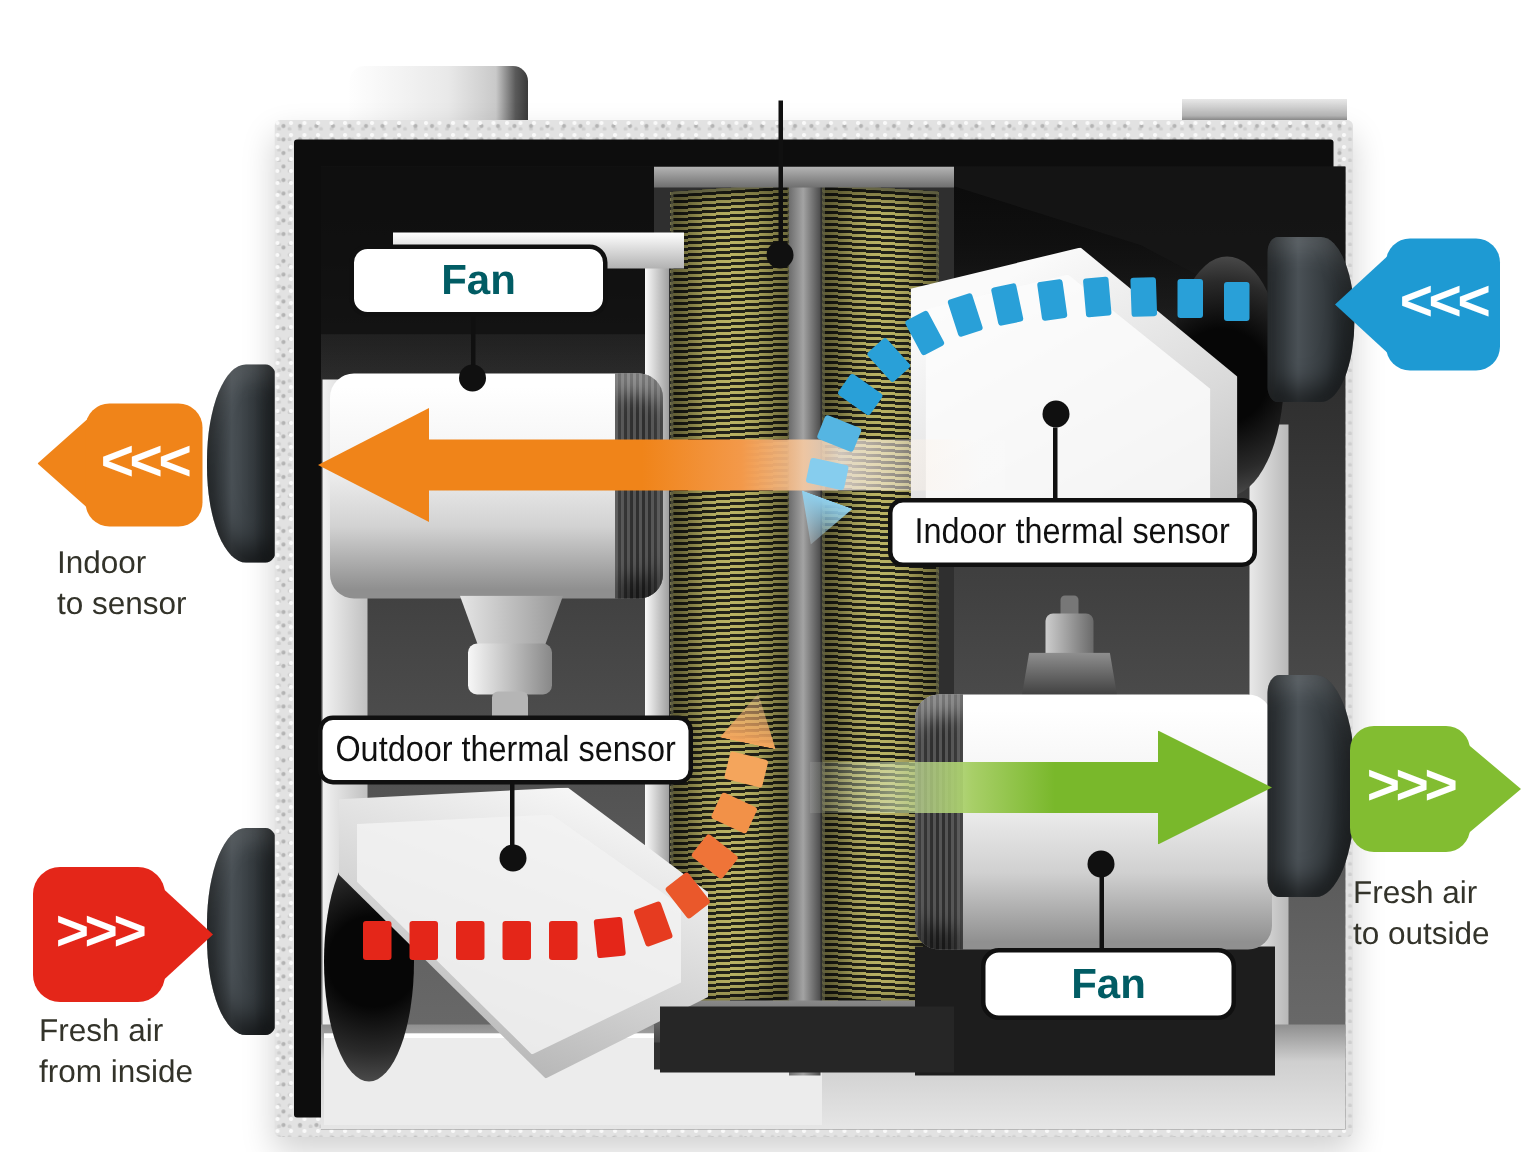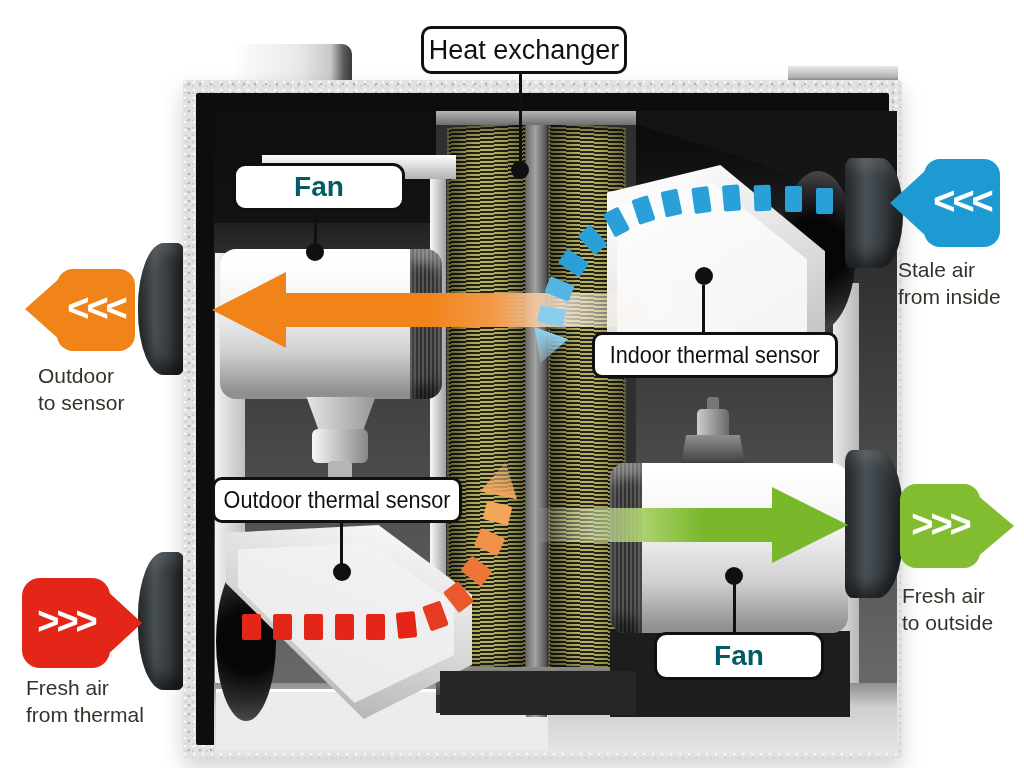--- a/index.html
+++ b/index.html
@@ -107,23 +107,20 @@
   <div class="arrow" style="left:280px;top:293px;width:390px;height:34px;background:linear-gradient(90deg,#f08419 0%,#f08419 38%,#f3994a 55%,rgba(252,240,228,.8) 72%,rgba(255,255,255,.12) 96%);"></div>
 
   <div class="arrow" style="left:540px;top:508px;width:240px;height:34px;background:linear-gradient(90deg,rgba(255,255,255,.08),rgba(220,235,190,.55) 22%,#a8cf68 45%,#79b82b 68%,#79b82b 100%);"></div>
   <div class="arrow" style="left:772px;top:487px;width:76px;height:76px;background:#79b82b;clip-path:polygon(0 0,100% 50%,0 100%);"></div>
 
   <div class="arrow" style="left:528px;top:332px;width:36px;height:32px;background:linear-gradient(180deg,#8fd0ee,rgba(220,240,250,.25));clip-path:polygon(50% 100%,0 0,100% 0);transform:rotate(20deg);"></div>
   <div class="arrow" style="left:483px;top:462px;width:38px;height:34px;background:linear-gradient(0deg,#f4a55c,rgba(250,220,190,.25));clip-path:polygon(50% 0,0 100%,100% 100%);transform:rotate(12deg);"></div>
 
   <div class="lead" style="left:519px;top:67px;height:98px;"></div>
   <div class="dot" style="left:511px;top:161px;"></div>
-  <div class="callout" style="left:421px;top:26px;width:200px;height:42px;font-size:27px;">
-    <span>Heat exchanger</span>
-  </div>
 
   <div class="lead" style="left:314px;top:205px;height:42px;"></div>
   <div class="dot" style="left:306px;top:243px;"></div>
   <div class="callout fan" style="left:233px;top:163px;width:166px;height:42px;">
     <span>Fan</span>
   </div>
 
   <div class="dot" style="left:695px;top:267px;"></div>
   <div class="lead" style="left:702px;top:285px;height:47px;"></div>
   <div class="callout" style="left:592px;top:332px;width:240px;height:40px;">
@@ -140,40 +137,36 @@
   <div class="lead" style="left:733px;top:582px;height:52px;"></div>
   <div class="callout fan" style="left:654px;top:632px;width:164px;height:42px;">
     <span>Fan</span>
   </div>
 
   <div class="tip" style="left:25px;top:277px;width:36px;height:64px;background:#f08419;clip-path:polygon(100% 0,0 50%,100% 100%);"></div>
   <div class="badge" style="left:57px;top:269px;width:78px;height:82px;background:#f08419;">
     <span class="chev">&lt;&lt;&lt;</span>
   </div>
   <div class="caption" style="left:38px;top:362px;">
-    <div>Outdoor</div>
+    <div>Indoor</div>
     <div>to sensor</div>
   </div>
 
   <div class="badge" style="left:22px;top:578px;width:88px;height:90px;background:#e42619;border-radius:18px;">
     <span class="chev">&gt;&gt;&gt;</span>
   </div>
   <div class="tip" style="left:104px;top:588px;width:38px;height:70px;background:#e42619;clip-path:polygon(0 0,100% 50%,0 100%);"></div>
   <div class="caption" style="left:26px;top:674px;">
     <div>Fresh air</div>
-    <div>from thermal</div>
+    <div>from inside</div>
   </div>
 
   <div class="tip" style="left:890px;top:168px;width:38px;height:70px;background:#1e9ad3;clip-path:polygon(100% 0,0 50%,100% 100%);"></div>
   <div class="badge" style="left:924px;top:159px;width:76px;height:88px;background:#1e9ad3;">
     <span class="chev">&lt;&lt;&lt;</span>
-  </div>
-  <div class="caption" style="left:898px;top:256px;">
-    <div>Stale air</div>
-    <div>from inside</div>
   </div>
 
   <div class="badge" style="left:900px;top:484px;width:80px;height:84px;background:#82bd31;">
     <span class="chev">&gt;&gt;&gt;</span>
   </div>
   <div class="tip" style="left:976px;top:494px;width:38px;height:64px;background:#82bd31;clip-path:polygon(0 0,100% 50%,0 100%);"></div>
   <div class="caption" style="left:902px;top:582px;">
     <div>Fresh air</div>
     <div>to outside</div>
   </div>

